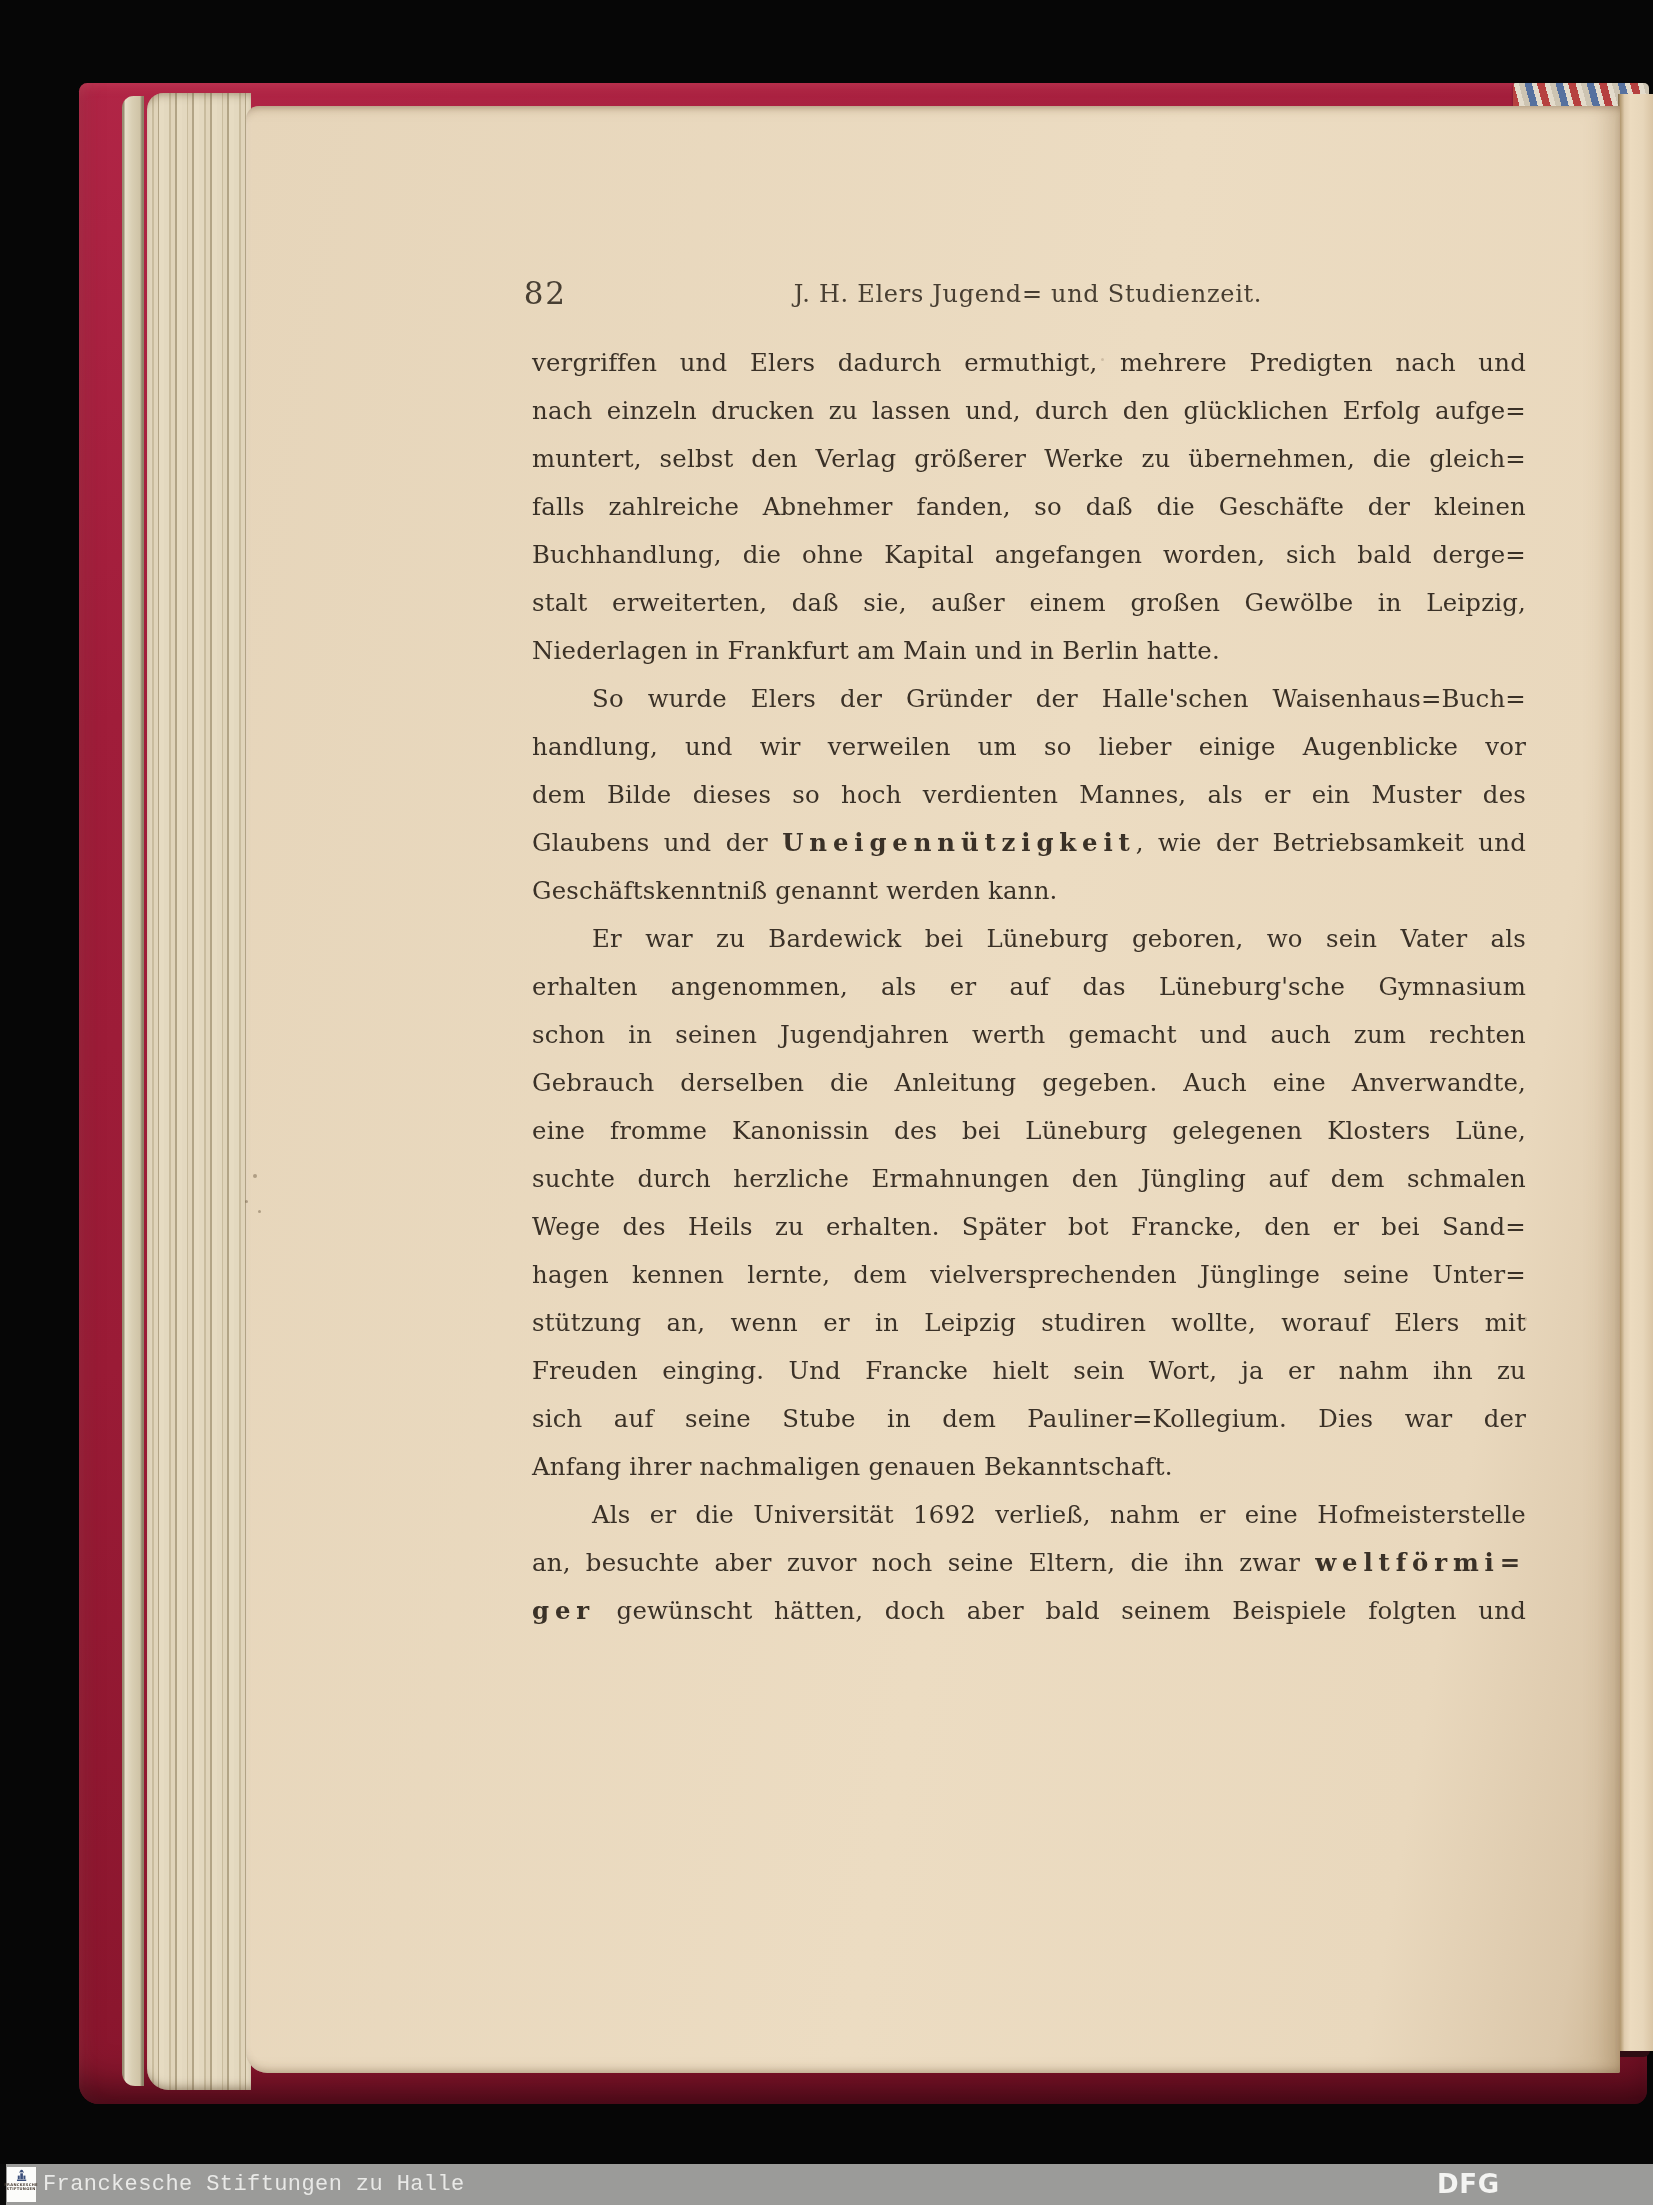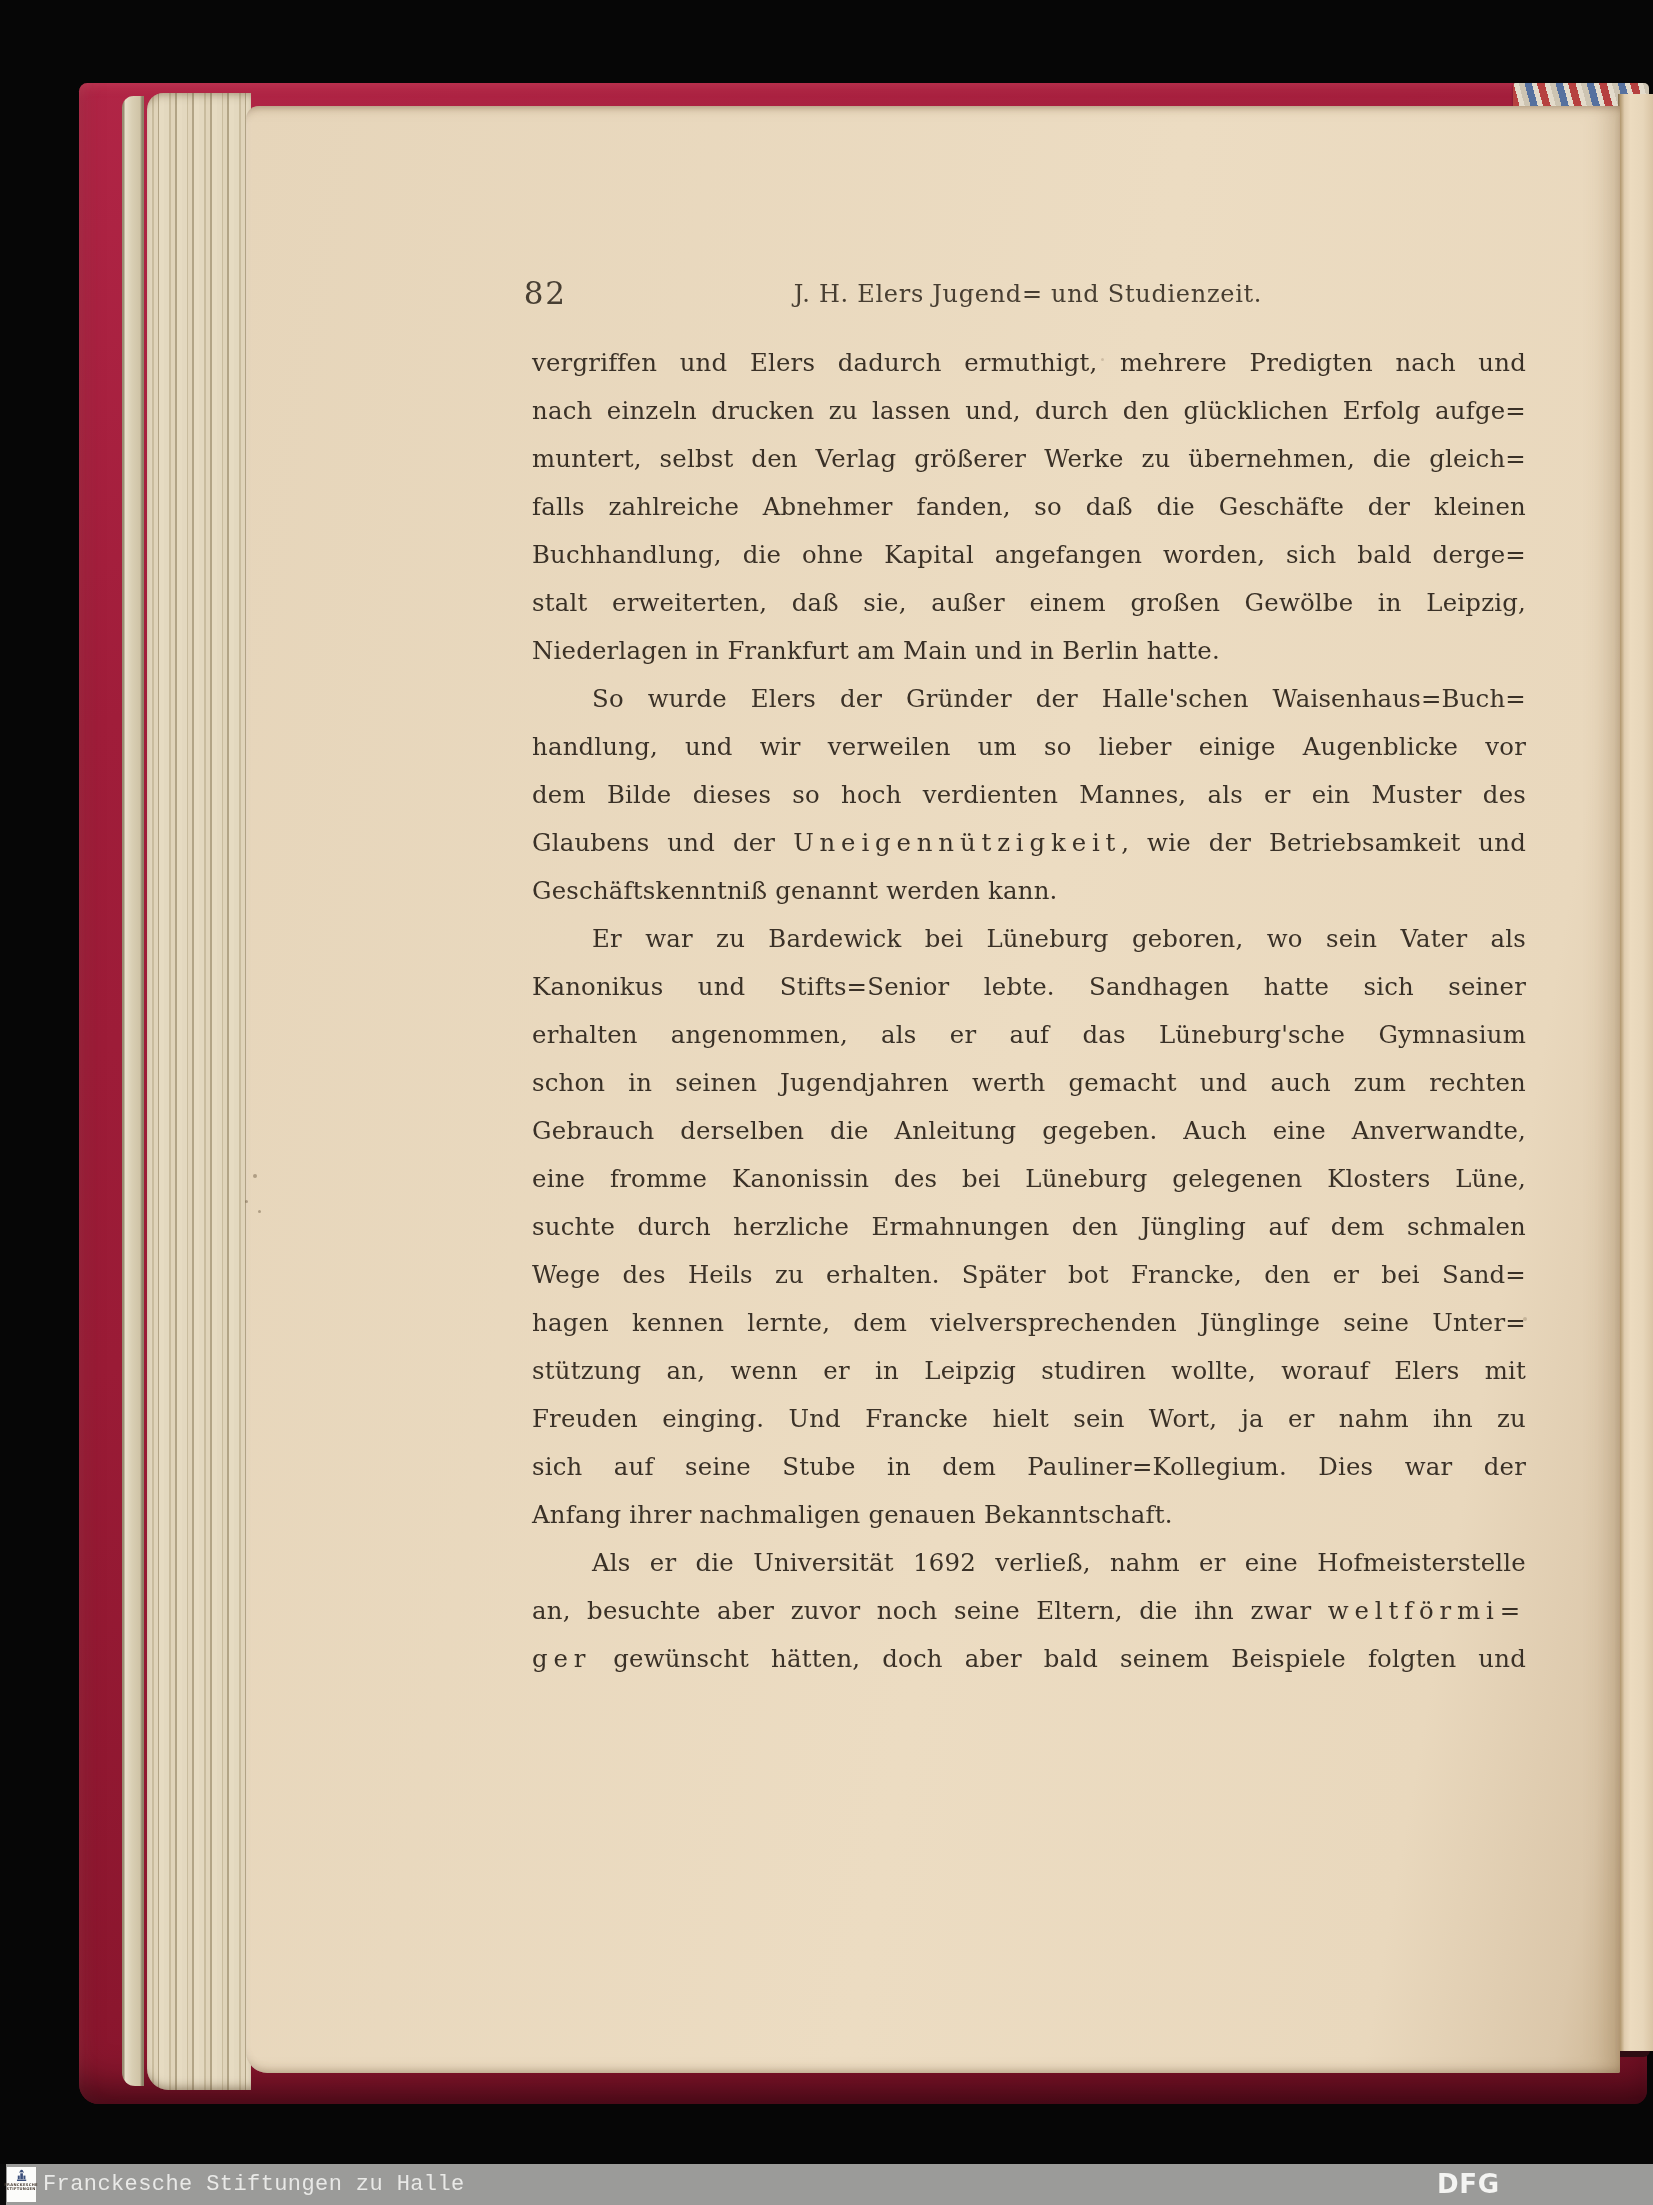--- a/index.html
+++ b/index.html
@@ -88,21 +88,21 @@
     font-size:24.4px;
   }
   .line{
     height:48px;line-height:48px;
     text-align:justify;text-align-last:justify;text-justify:inter-word;
     white-space:nowrap;overflow:visible;
     letter-spacing:0.2px;
   }
   .line.last{text-align-last:left;}
   .line.indent{text-indent:60px;}
-  .gesperrt{letter-spacing:.24em;}
+  .gesperrt{letter-spacing:.24em;font-weight:bold;}
   
   .footer-bar{
     position:absolute;left:0;bottom:0;width:1653px;height:41px;
     background:var(--bar);
   }
   .footer-bar .left-notch{
     position:absolute;left:0;top:0;width:5.8px;height:41px;background:#0a0a0a;
   }
   .logo-box{
     position:absolute;left:6.6px;top:3.3px;width:29px;height:35px;
@@ -160,21 +160,20 @@
       <div class="line"><span>falls zahlreiche Abnehmer fanden, so daß die Geschäfte der kleinen</span></div>
       <div class="line"><span>Buchhandlung, die ohne Kapital angefangen worden, sich bald derge=</span></div>
       <div class="line"><span>stalt erweiterten, daß sie, außer einem großen Gewölbe in Leipzig,</span></div>
       <div class="line last"><span>Niederlagen in Frankfurt am Main und in Berlin hatte.</span></div>
       <div class="line indent"><span>So wurde Elers der Gründer der Halle'schen Waisenhaus=Buch=</span></div>
       <div class="line"><span>handlung, und wir verweilen um so lieber einige Augenblicke vor</span></div>
       <div class="line"><span>dem Bilde dieses so hoch verdienten Mannes, als er ein Muster des</span></div>
       <div class="line"><span>Glaubens und der </span><span class="gesperrt">Uneigennützigkeit</span><span>, wie der Betriebsamkeit und</span></div>
       <div class="line last"><span>Geschäftskenntniß genannt werden kann.</span></div>
       <div class="line indent"><span>Er war zu Bardewick bei Lüneburg geboren, wo sein Vater als</span></div>
-      <div class="line"><span>Kanonikus und Stifts=Senior lebte. Sandhagen hatte sich seiner</span></div>
       <div class="line"><span>erhalten angenommen, als er auf das Lüneburg'sche Gymnasium</span></div>
       <div class="line"><span>schon in seinen Jugendjahren werth gemacht und auch zum rechten</span></div>
       <div class="line"><span>Gebrauch derselben die Anleitung gegeben. Auch eine Anverwandte,</span></div>
       <div class="line"><span>eine fromme Kanonissin des bei Lüneburg gelegenen Klosters Lüne,</span></div>
       <div class="line"><span>suchte durch herzliche Ermahnungen den Jüngling auf dem schmalen</span></div>
       <div class="line"><span>Wege des Heils zu erhalten. Später bot Francke, den er bei Sand=</span></div>
       <div class="line"><span>hagen kennen lernte, dem vielversprechenden Jünglinge seine Unter=</span></div>
       <div class="line"><span>stützung an, wenn er in Leipzig studiren wollte, worauf Elers mit</span></div>
       <div class="line"><span>Freuden einging. Und Francke hielt sein Wort, ja er nahm ihn zu</span></div>
       <div class="line"><span>sich auf seine Stube in dem Pauliner=Kollegium. Dies war der</span></div>

